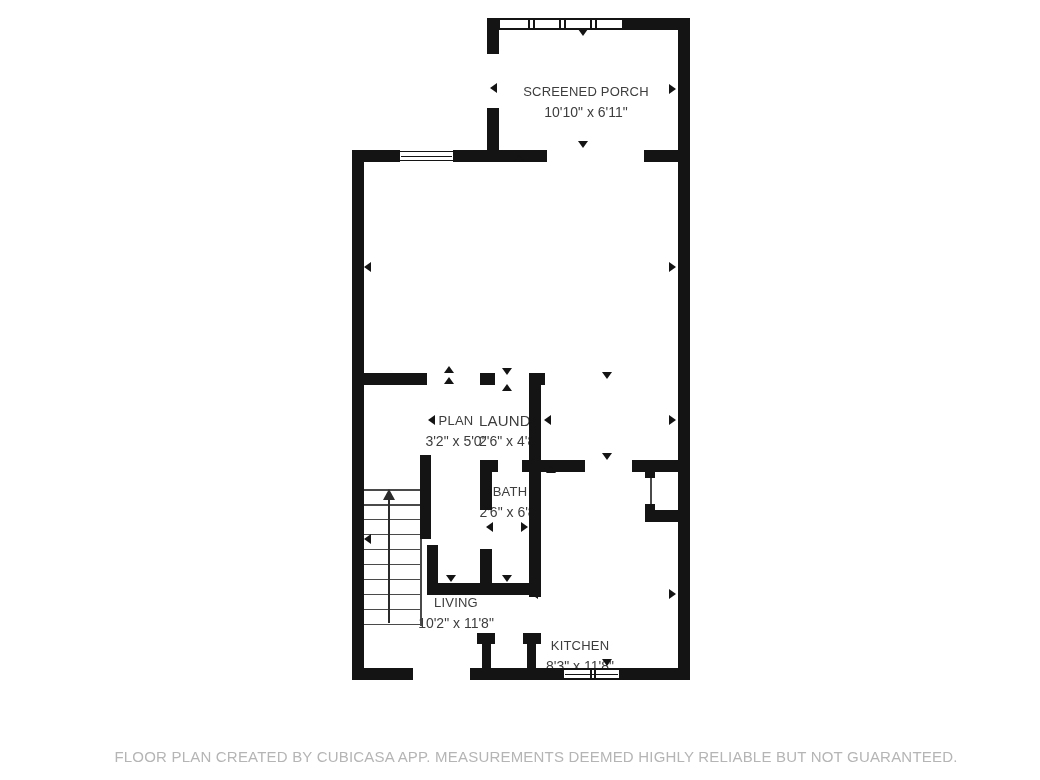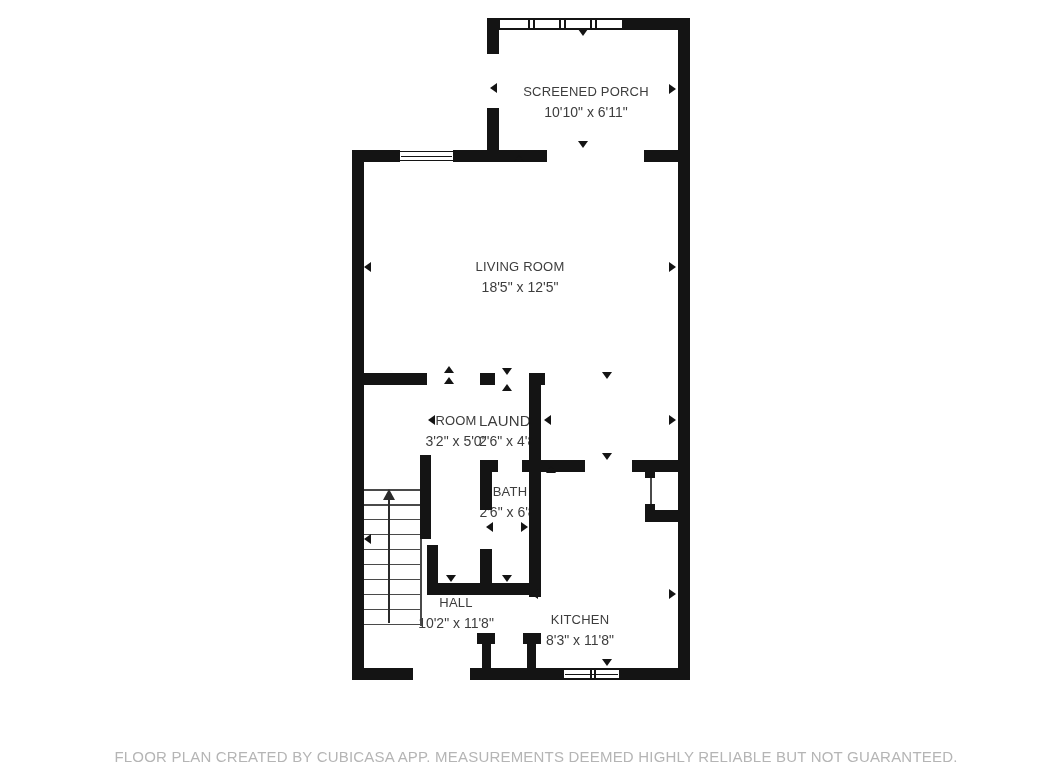--- a/index.html
+++ b/index.html
@@ -145,41 +145,37 @@
   <span class="tri left" style="left:486px; top:522px;"></span>
   <span class="tri right" style="left:521px; top:522px;"></span>
   <span class="tri left" style="left:364px; top:534px;"></span>
   <span class="tri left" style="left:531px; top:589px;"></span>
   <span class="tri right" style="left:669px; top:589px;"></span>
 
   <div class="room-label" style="left:586px; top:83px;">
     <div class="room-name">SCREENED PORCH</div>
     <div class="room-dims">10'10" x 6'11"</div>
   </div>
-  <div class="room-label" style="left:520px; top:258px;">
-    <div class="room-name">LIVING ROOM</div>
-    <div class="room-dims">18'5" x 12'5"</div>
-  </div>
   <div class="room-label" style="left:456px; top:412px;">
-    <div class="room-name">ROOM</div>
+    <div class="room-name">PLAN</div>
     <div class="room-dims">3'2" x 5'0"</div>
   </div>
   <div class="room-label-clip" style="left:479px; top:412px; width:54px; height:40px;">
     <div class="room-name">LAUNDRY</div>
     <div class="room-dims">2'6" x 4'8"</div>
   </div>
   <div class="room-label" style="left:510px; top:483px;">
     <div class="room-name">BATH</div>
     <div class="room-dims">2'6" x 6'8"</div>
   </div>
   <div class="room-label" style="left:456px; top:594px;">
-    <div class="room-name">HALL</div>
+    <div class="room-name">LIVING</div>
     <div class="room-dims">10'2" x 11'8"</div>
   </div>
-  <div class="room-label" style="left:580px; top:611px;">
+  <div class="room-label" style="left:580px; top:637px;">
     <div class="room-name">KITCHEN</div>
     <div class="room-dims">8'3" x 11'8"</div>
   </div>
 
   <div class="footer-note">FLOOR PLAN CREATED BY CUBICASA APP. MEASUREMENTS DEEMED HIGHLY RELIABLE BUT NOT GUARANTEED.</div>
 
 
 </div>
 
 </body></html>

